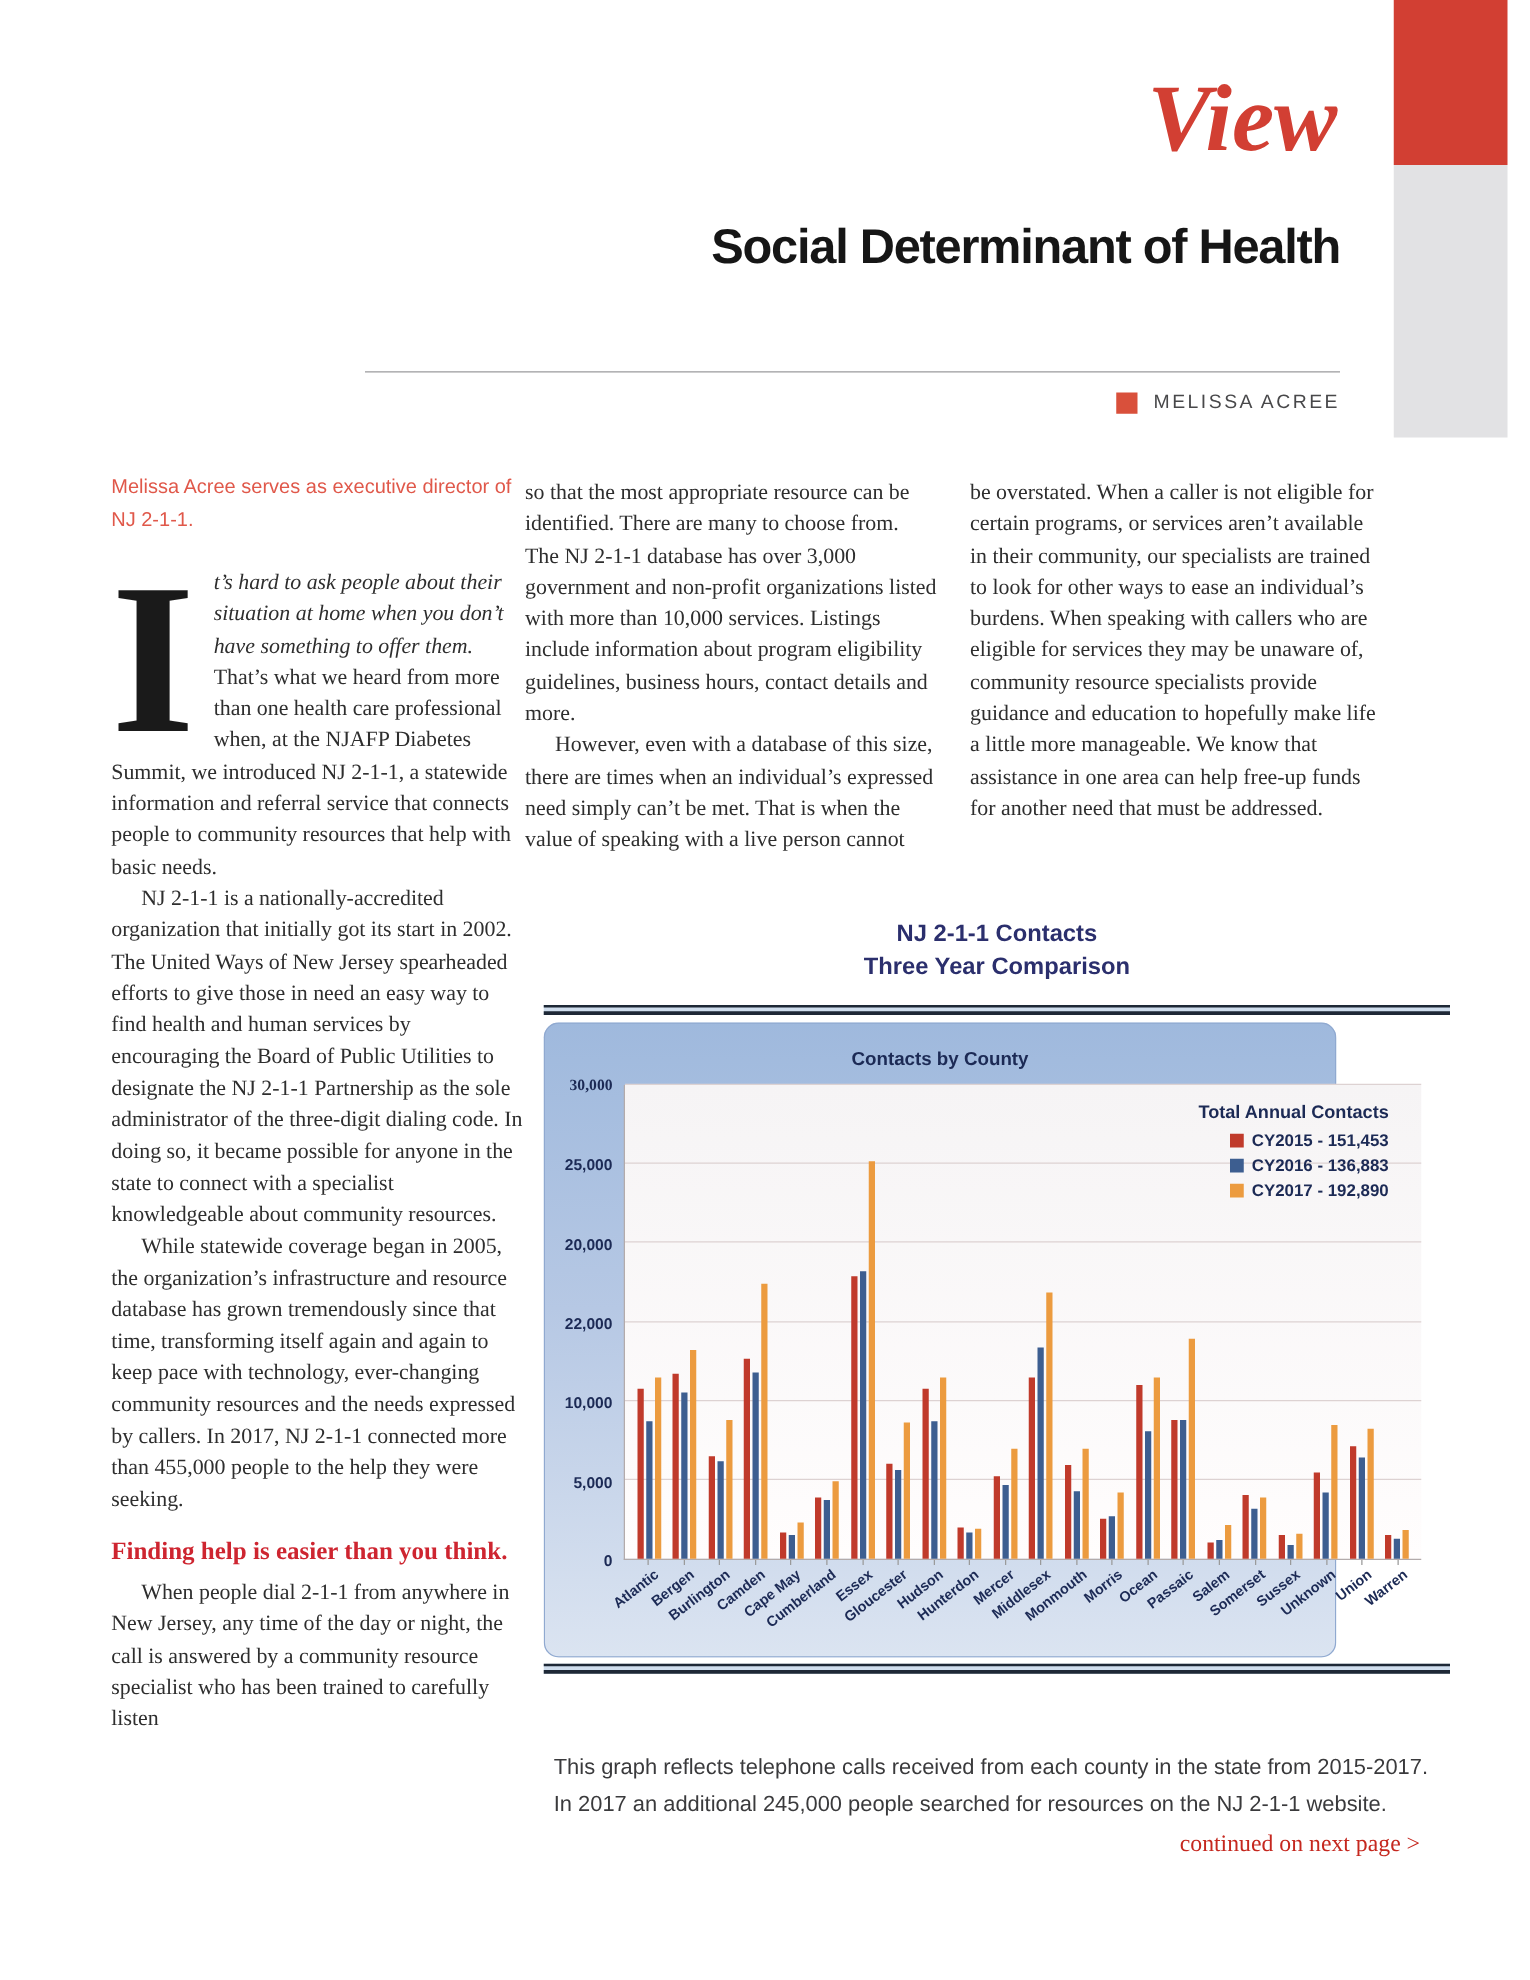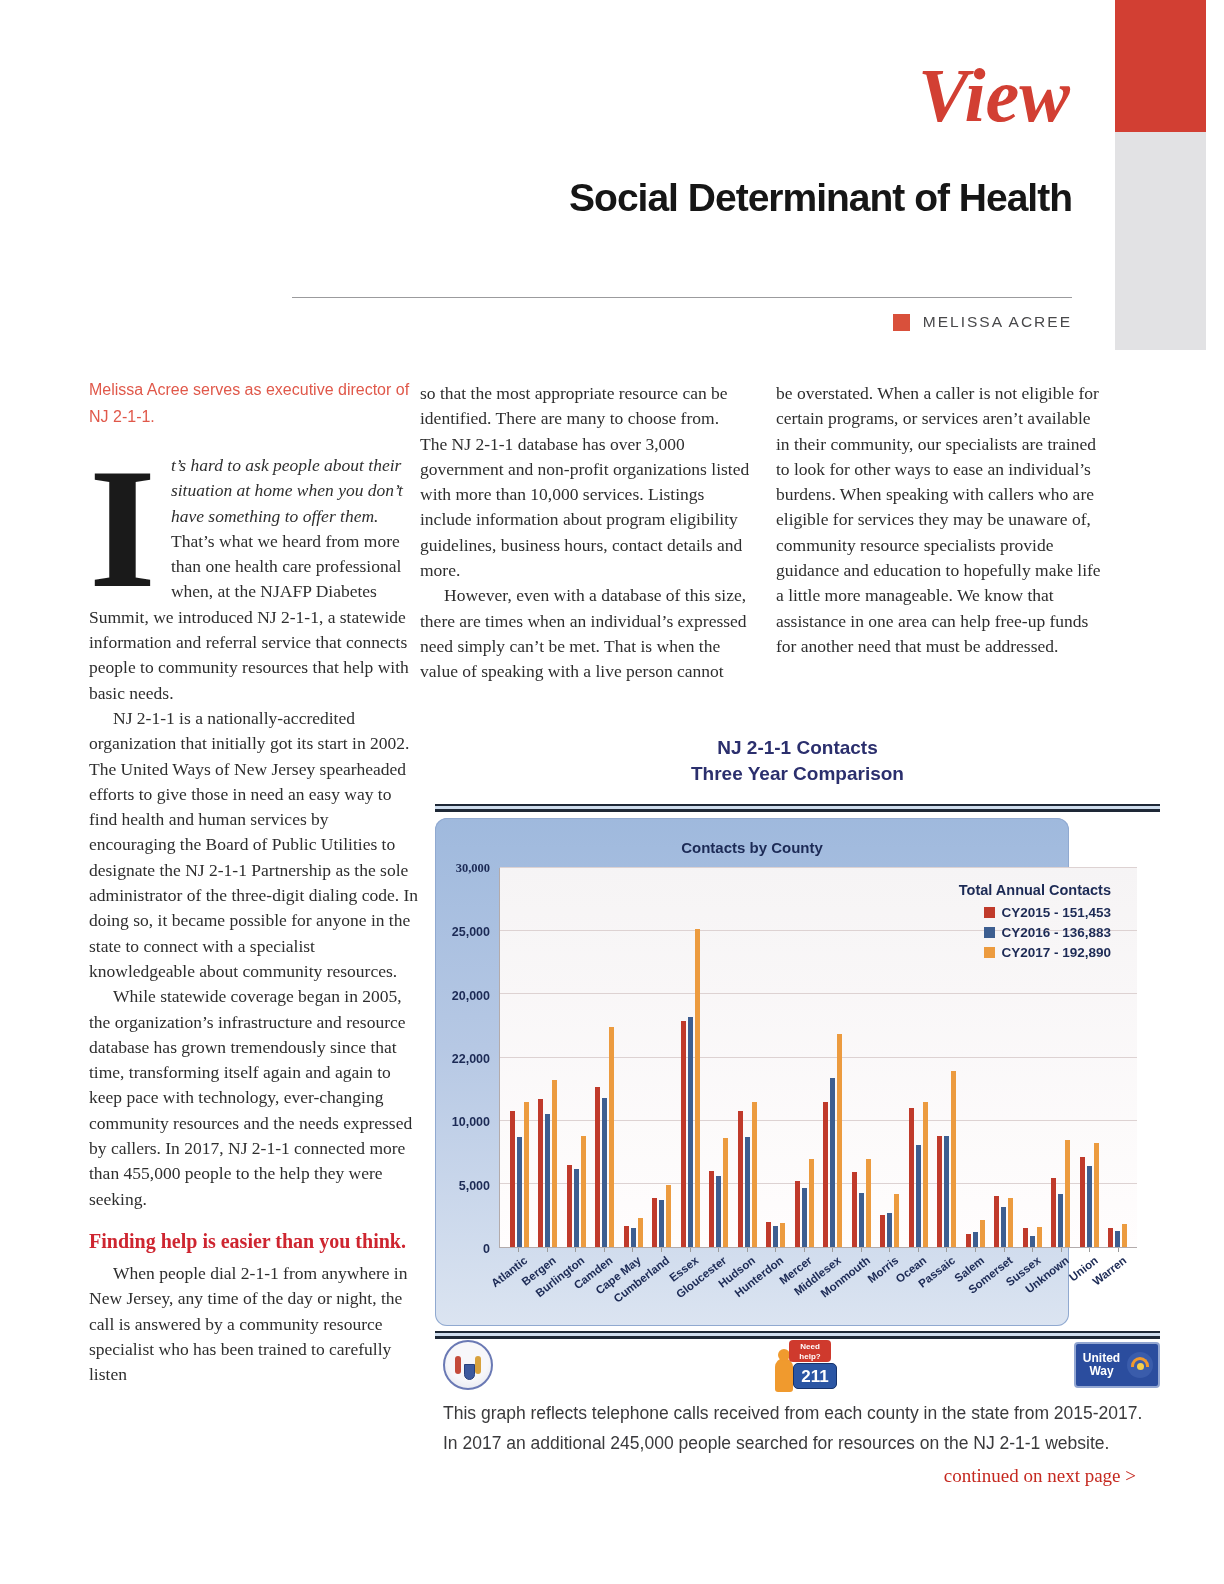--- a/index.html
+++ b/index.html
@@ -361,41 +361,20 @@
         <span class="ylabel" style="bottom: calc(33.3333% - 8px);">10,000</span>
         <span class="ylabel" style="bottom: calc(50% - 8px);">22,000</span>
         <span class="ylabel" style="bottom: calc(66.6667% - 8px);">20,000</span>
         <span class="ylabel" style="bottom: calc(83.3333% - 8px);">25,000</span>
         <span class="ylabel" style="bottom: calc(100% - 8px); font-family: Liberation Serif, serif;">30,000</span>
       </div>
   </div>
 
   <div class="rule-double rule-bottom"></div>
 
-  <div class="logos-row">
-    <div class="logo-seal">
-      <span class="seal-fig-l"></span>
-      <span class="seal-shield"></span>
-      <span class="seal-fig-r"></span>
-    </div>
-    <div class="logo-211">
-      <span class="logo-211-person">
-          <span class="logo-211-head"></span>
-        </span>
-      <span class="logo-211-need">Need help?</span>
-      <span class="logo-211-num">211</span>
-    </div>
-    <div class="logo-uw">
-      <span class="logo-uw-text">United Way</span>
-      <span class="logo-uw-mark">
-        <span class="logo-uw-arc"></span>
-        <span class="logo-uw-dot"></span>
-      </span>
-    </div>
-  </div>
 
   <div class="fig-caption">
     <div>This graph reflects telephone calls received from each county in the state from 2015-2017.</div>
     <div>In 2017 an additional 245,000 people searched for resources on the NJ 2-1-1 website.</div>
   </div>
 
   <div class="continued">continued on next page &gt;</div>
 
 </div>
 

